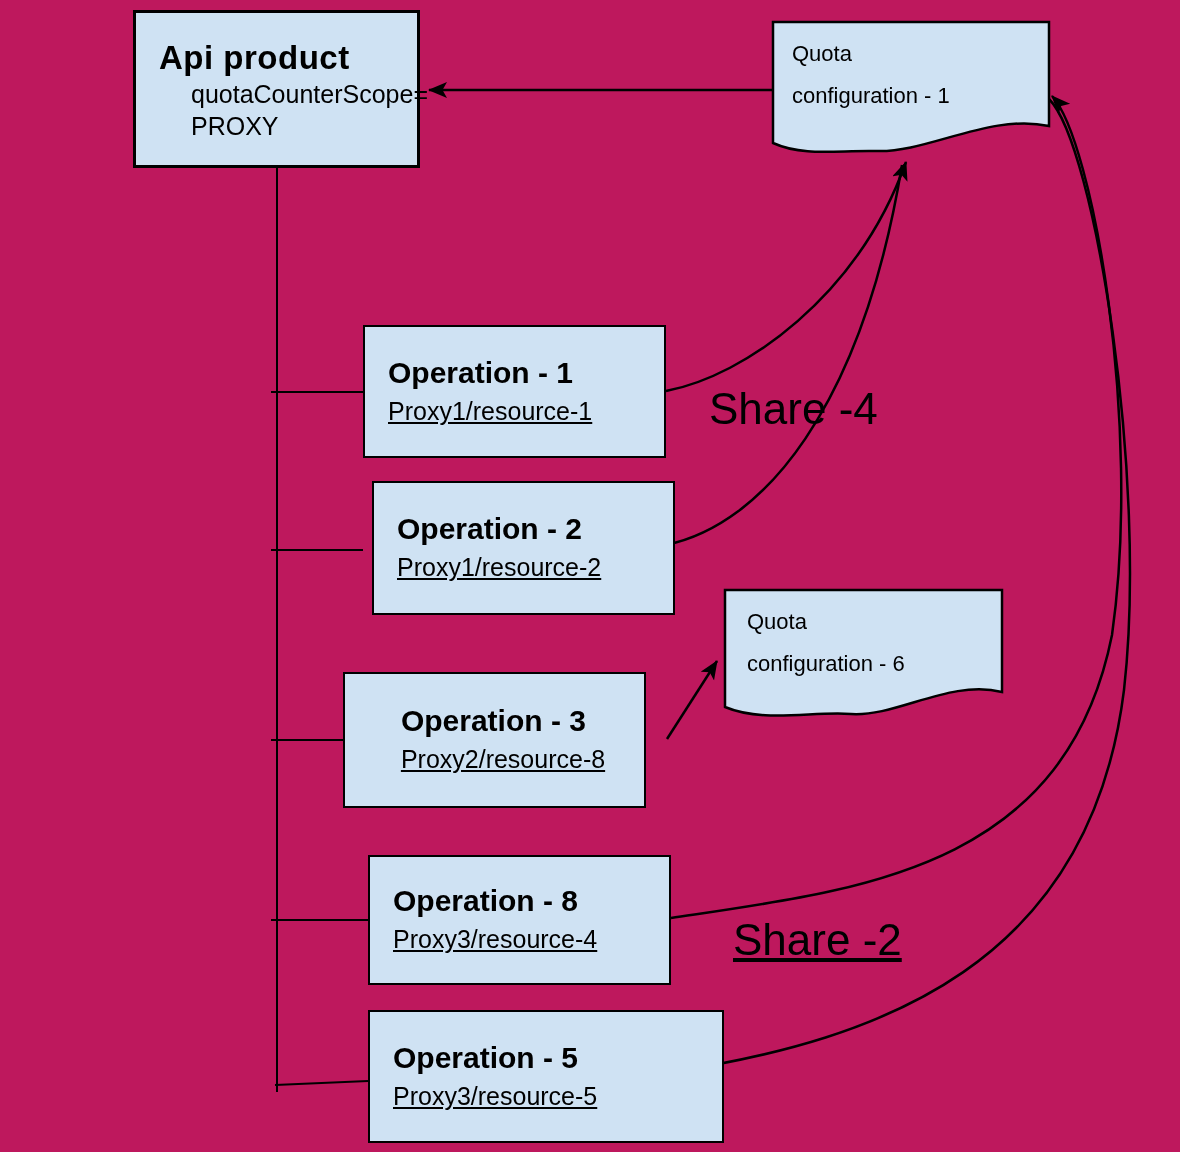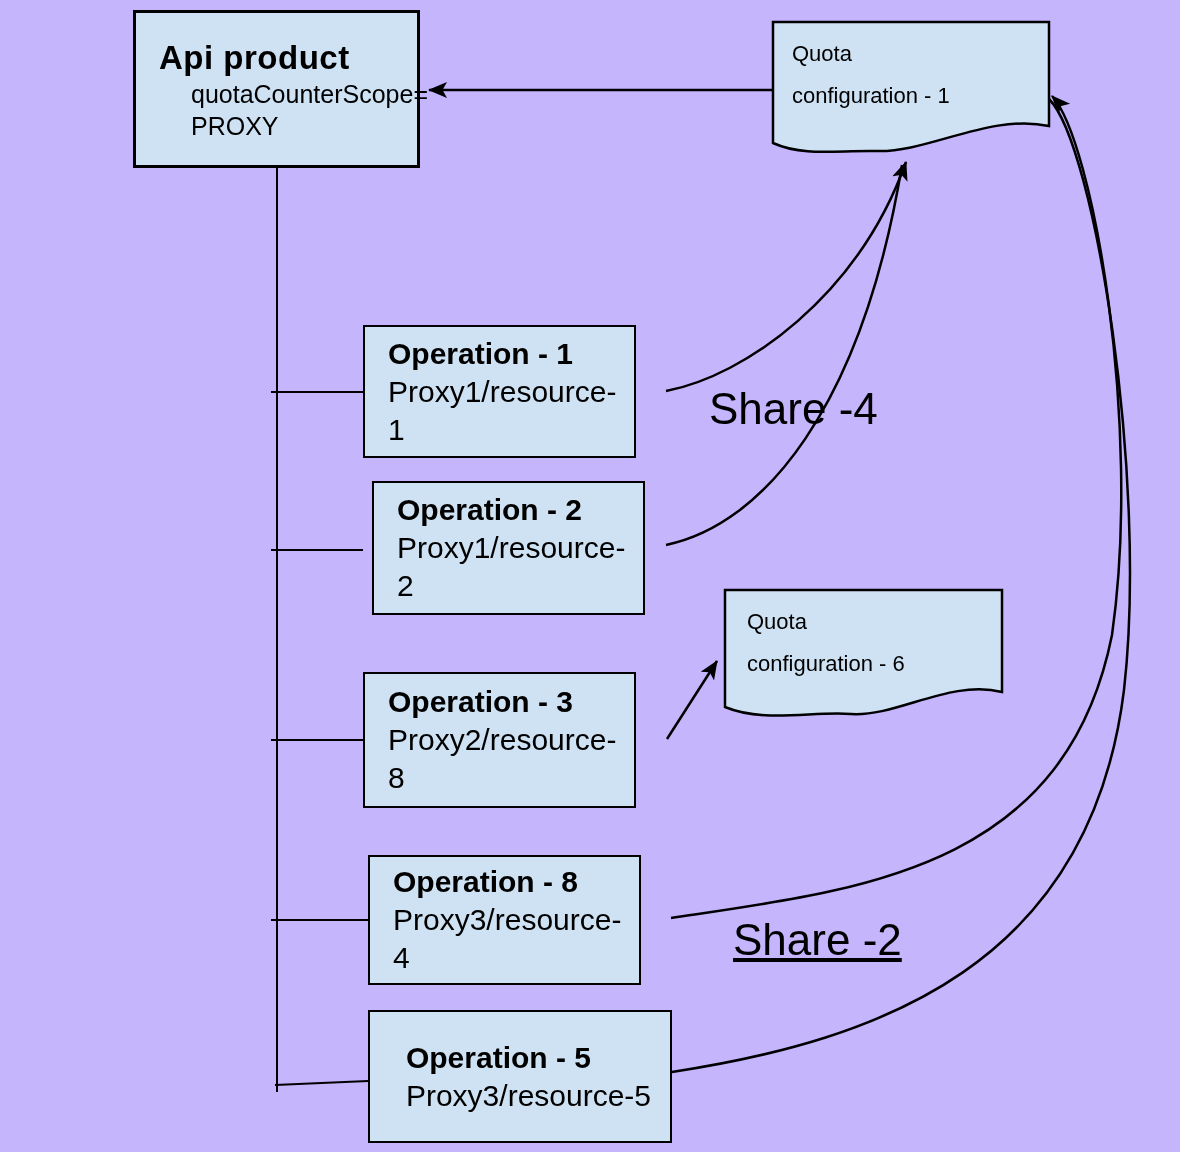--- a/index.html
+++ b/index.html
@@ -1,37 +1,37 @@
 <!DOCTYPE html>
 <html><head>
 <meta charset="utf-8">
 <style>
   html,body{margin:0;padding:0;background:#ffffff;}
   body{font-family:"Liberation Sans",sans-serif;color:#000;}
-  .canvas{position:relative;width:1180px;height:1152px;background:#c4b5fd;overflow:hidden;}
+  .canvas{position:relative;width:1180px;height:1152px;background:#be185d;overflow:hidden;}
   .layer{position:absolute;left:0;top:0;width:1180px;height:1152px;}
   svg.layer{z-index:1;}
 
   .node{position:absolute;z-index:2;background:#cfe2f3;border:3px solid #000;box-sizing:border-box;
         display:flex;flex-direction:column;justify-content:center;}
   .node .pad{padding-left:23px;padding-right:6px;}
 
   .api{left:133px;top:10px;width:287px;height:158px;justify-content:flex-start;}
   .api .pad{padding-top:25px;}
   .api-title{font-size:33px;font-weight:700;line-height:40px;letter-spacing:.5px;}
   .api-sub{font-size:25px;line-height:32px;margin-left:32px;}
 
-  .op{width:273px;height:133px;border-width:2.5px;}
+  .op{width:303px;height:133px;border-width:2.5px;}
   .op-title{font-size:30px;font-weight:700;line-height:38px;}
-  .op-path{font-size:30px;line-height:38px;}
+  .op-path{font-size:25px;line-height:38px;text-decoration:underline;}
   .op1{left:363px;top:325px;}
   .op2{left:372px;top:481px;height:134px;}
-  .op3{left:363px;top:672px;height:136px;}
+  .op3{left:343px;top:672px;height:136px;align-items:center;}
   .op4{left:368px;top:855px;height:130px;}
-  .op5{left:368px;top:1010px;width:304px;align-items:center;}
+  .op5{left:368px;top:1010px;width:356px;}
 
   .doc-label{position:absolute;z-index:2;font-size:22px;line-height:42px;white-space:nowrap;}
   .qc1-label{left:792px;top:33px;}
   .qc2-label{left:747px;top:601px;}
 
   .share{position:absolute;z-index:2;font-size:44px;line-height:48px;white-space:nowrap;}
   .share1{left:709px;top:385px;}
   .share2{left:733px;top:916px;text-decoration:underline;}
 
   .conn{fill:none;stroke:#000;stroke-width:2.5px;}

